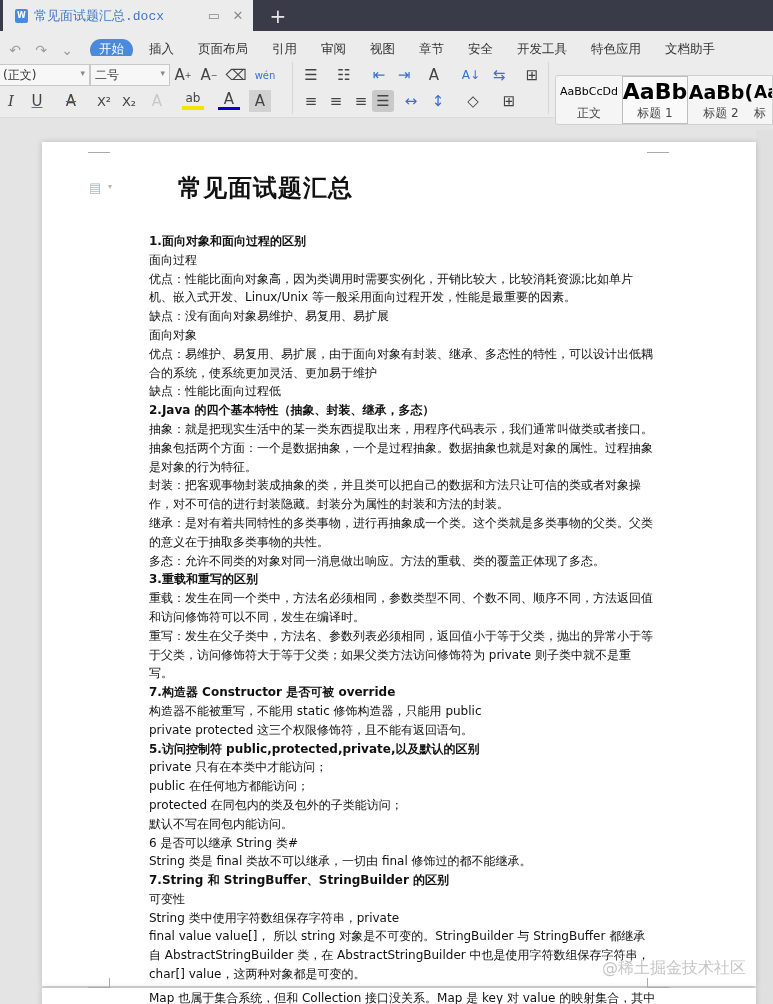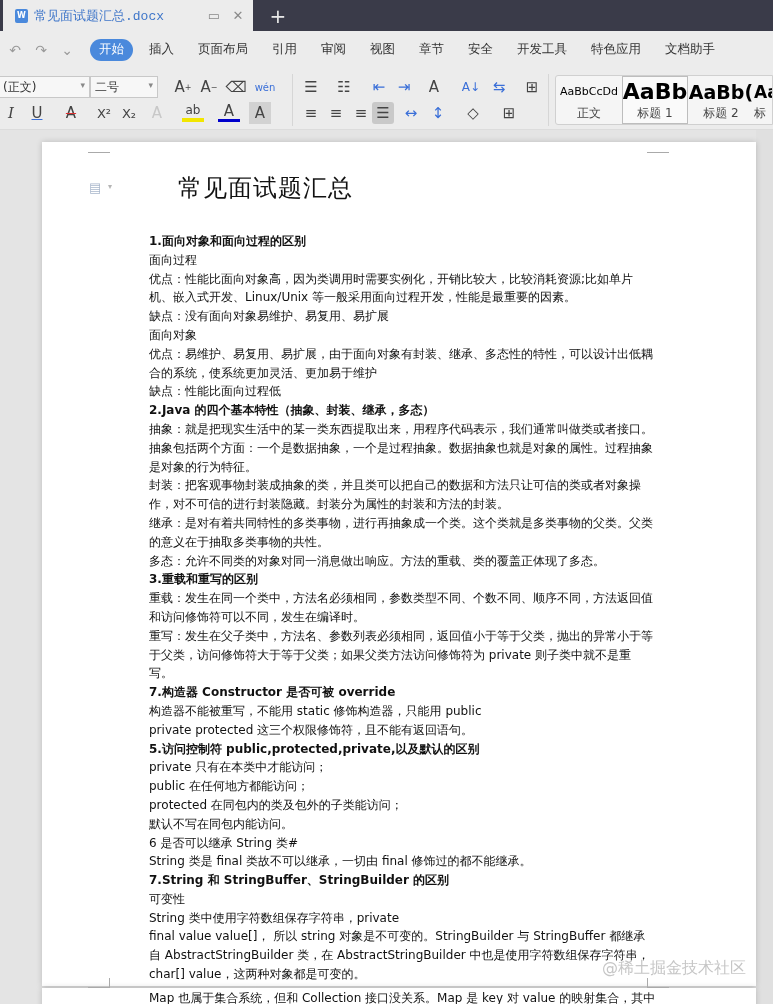--- a/index.html
+++ b/index.html
@@ -14,39 +14,39 @@
   .tab-btn { width: 18px; height: 18px; color: #8a8a8a; font-size: 13px; display: flex; align-items: center; justify-content: center; margin-right: 6px; }
   .new-tab { position: absolute; left: 266px; top: 4px; color: #e8e8e8; font-size: 20px; width: 24px; height: 24px; display:flex; align-items:center; justify-content:center; }
 
   
   .menubar { position: absolute; left: 0; top: 31px; width: 773px; height: 37px; background: #ececec; display: flex; align-items: center; }
   .qa { color: #9a9a9a; font-size: 14px; width: 26px; text-align: center; }
   .menu-item { font-size: 12.5px; color: #333; margin-right: 0; padding: 0 12px; height: 22px; display: flex; align-items: center; white-space: nowrap; }
   .menu-item.active { background: #4a89dc; color: #fff; border-radius: 11px; padding: 0 9px; margin: 0 4px; }
 
   
-  .toolbar { position: absolute; left: 0; top: 68px; width: 773px; height: 62px; background: #ececec; border-bottom: 1px solid #dcdcdc; }
+  .toolbar { position: absolute; left: 0; top: 56px; width: 773px; height: 62px; background: #ececec; border-bottom: 1px solid #dcdcdc; }
   .select { position: absolute; height: 22px; border: 1px solid #c8c8c8; background: #f7f7f7; font-size: 12px; color: #333; display: flex; align-items: center; padding-left: 4px; }
   .select .arr { position: absolute; right: 4px; top: 3px; font-size: 9px; color: #888; }
   .tb-icon { position: absolute; font-size: 15px; color: #444; width: 22px; height: 22px; display: flex; align-items: center; justify-content: center; }
   .tb-icon.pressed { background: #c9c9c9; border-radius: 3px; }
   .tb-sep { position: absolute; top: 6px; width: 1px; height: 52px; background: #d6d6d6; }
   .style-gallery { position: absolute; left: 555px; top: 75px; width: 218px; height: 50px; border: 1px solid #d0d0d0; background: #f5f5f5; display: flex; border-radius: 3px 0 0 3px; overflow: hidden; }
   .style-box { width: 66px; height: 48px; display: flex; flex-direction: column; align-items: center; justify-content: center; flex-shrink: 0; }
   .style-box.sel { border: 1px solid #bdbdbd; background: #fafafa; }
   .style-sample { height: 26px; display: flex; align-items: center; color: #000; white-space: nowrap; overflow: hidden; }
   .style-label { font-size: 12px; color: #444; }
 
   
   .page { position: absolute; left: 42px; top: 142px; width: 714px; height: 844px; background: #fff; box-shadow: 0 0 6px rgba(0,0,0,0.18); }
   .page2 { position: absolute; left: 42px; top: 988px; width: 714px; height: 30px; background: #fff; box-shadow: 0 0 6px rgba(0,0,0,0.18); }
   .crop { position: absolute; border-color: #aaa; border-style: solid; width: 22px; height: 10px; }
   .nav-icon { position: absolute; left: 89px; top: 180px; color: #a9b7cc; font-size: 13px; }
   .nav-arr { position: absolute; left: 108px; top: 182px; color: #b5b5b5; font-size: 8px; }
-  .doc-title { position: absolute; left: 178px; top: 172px; font-family: "DejaVu Serif", "Liberation Serif", serif; font-size: 24px; font-weight: normal; color: #111; letter-spacing: 1px; }
+  .doc-title { position: absolute; left: 178px; top: 172px; font-family: "DejaVu Serif", "Liberation Serif", serif; font-size: 24px; font-weight: bold; color: #111; letter-spacing: 1px; }
 
   .body-text { position: absolute; left: 149px; top: 232px; width: 504px; font-size: 12px; line-height: 18.8px; color: #111; }
   .body-text p { margin: 0; white-space: normal; word-break: break-all; }
   .body-text p.h { font-weight: bold; }
   .next-text { position: absolute; left: 149px; top: 990px; font-size: 12px; color: #111; white-space: nowrap; }
   .watermark { position: absolute; left: 602px; top: 958px; font-size: 16px; color: #c6c6c6; font-family: "DejaVu Sans", sans-serif; }
 
   .gutter-right { position: absolute; left: 756px; top: 130px; width: 17px; height: 874px; background: #e0e0e0; }
 </style>
 </head>
@@ -77,21 +77,21 @@
   <span class="menu-item">开发工具</span>
   <span class="menu-item">特色应用</span>
   <span class="menu-item">文档助手</span>
 </div>
 
 <div class="toolbar">
   <div class="select" style="left:-2px; top:8px; width:92px;">
     <span>(正文)</span>
     <span class="arr">▾</span>
   </div>
-  <div class="select" style="left:90px; top:8px; width:68px;">
+  <div class="select" style="left:90px; top:8px; width:80px;">
     <span>二号</span>
     <span class="arr">▾</span>
   </div>
   <span class="tb-icon" style="left:172px; top:8px;">A<sup style="font-size:8px">+</sup></span>
   <span class="tb-icon" style="left:198px; top:8px;">A<sup style="font-size:8px">−</sup></span>
   <span class="tb-icon" style="left:225px; top:8px;">⌫</span>
   <span class="tb-icon" style="left:254px; top:8px; color:#3a6fd8; font-size:10px;">wén</span>
 
   <span class="tb-icon" style="left:0px; top:34px; font-style:italic; font-family:'DejaVu Serif',serif;">I</span>
   <span class="tb-icon" style="left:26px; top:34px; text-decoration: underline; text-decoration-color:#3a6fd8;">U</span>

